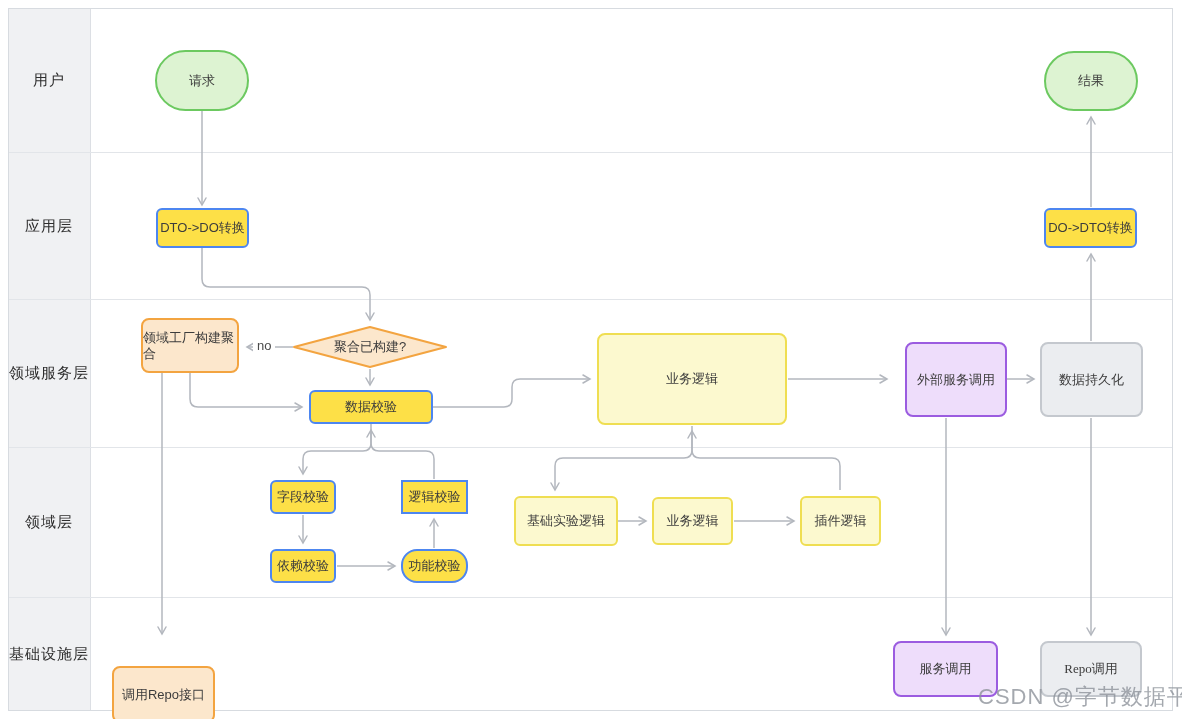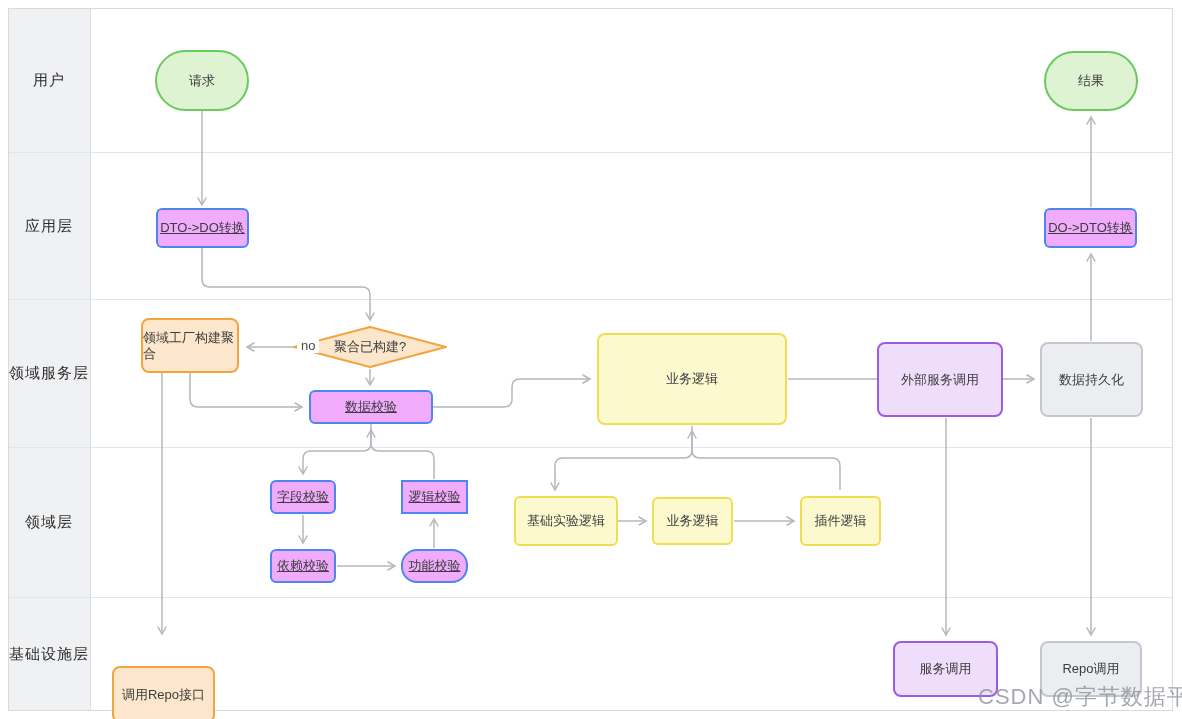--- a/index.html
+++ b/index.html
@@ -21,33 +21,33 @@
   
   svg.wires{position:absolute;left:0;top:0;z-index:2;}
   svg.wires path{fill:none;stroke:#b3b7be;stroke-width:1.5;}
   
   .node{position:absolute;box-sizing:border-box;z-index:3;
         border:2px solid;border-radius:8px;
         display:flex;align-items:center;justify-content:center;
         font-size:13px;color:#3c3c3c;text-align:left;line-height:1.2;}
   .stadium{border-radius:31px;}
   .green {background:#ddf3d2;border-color:#6cc960;}
-  .blue  {background:#f0abfc;border-color:#4d86f0;text-decoration:underline;}
+  .blue  {background:#fde047;border-color:#4d86f0;}
   .orange{background:#fce7cc;border-color:#f3a440;}
   .yellow{background:#fcf9cf;border-color:#efde52;}
   .purple{background:#eeddfb;border-color:#9b5ce0;}
-  .grayn {background:#ebedf0;border-color:#c4c8ce;}
+  .grayn {background:#ebedf0;border-color:#c4c8ce;font-family:Liberation Serif, serif;}
   
   .diamond-wrap{position:absolute;z-index:3;}
   .diamond-wrap svg{position:absolute;left:0;top:0;}
   .diamond-label{position:absolute;inset:0;display:flex;align-items:center;
         justify-content:center;font-size:13px;color:#3c3c3c;}
   
   .edge-label{position:absolute;z-index:4;background:#ffffff;padding:0 4px;
-        font-size:13px;color:#4a4a4a;margin-left:44px;}
+        font-size:13px;color:#4a4a4a;}
   .watermark{position:absolute;z-index:6;font-size:22px;color:#8e939b;
         opacity:.8;letter-spacing:1px;white-space:nowrap;}
 </style>
 </head>
 <body>
 
 <div class="lane" style="top:8px;height:145px">
   <div class="lane-label">用户</div>
 </div>
 <div class="lane" style="top:153px;height:147px">
@@ -106,21 +106,21 @@
   <svg width="156" height="44">
     <polygon points="2,22 78,2 154,22 78,42" fill="#fce7cc" stroke="#f3a440" stroke-width="2" stroke-linejoin="round"></polygon>
   </svg>
   <div class="diamond-label">聚合已构建?</div>
 </div>
 <div class="edge-label" style="left:253px;top:338px">no</div>
 
 <div class="node blue" style="left:309px;top:390px;width:124px;height:34px;border-radius:6px">数据校验</div>
 
 <div class="node yellow" style="left:597px;top:333px;width:190px;height:92px">业务逻辑</div>
-<div class="node purple" style="left:877px;top:342px;width:126px;height:75px">外部服务调用</div>
+<div class="node purple" style="left:905px;top:342px;width:102px;height:75px">外部服务调用</div>
 <div class="node grayn" style="left:1040px;top:342px;width:103px;height:75px">数据持久化</div>
 
 <div class="node blue" style="left:270px;top:480px;width:66px;height:34px;border-radius:6px">字段校验</div>
 <div class="node blue" style="left:401px;top:480px;width:67px;height:34px;border-radius:0">逻辑校验</div>
 <div class="node blue" style="left:270px;top:549px;width:66px;height:34px;border-radius:6px">依赖校验</div>
 <div class="node blue" style="left:401px;top:549px;width:67px;height:34px;border-radius:16px">功能校验</div>
 
 <div class="node yellow" style="left:514px;top:496px;width:104px;height:50px;border-radius:6px">基础实验逻辑</div>
 <div class="node yellow" style="left:652px;top:497px;width:81px;height:48px;border-radius:6px">业务逻辑</div>
 <div class="node yellow" style="left:800px;top:496px;width:81px;height:50px;border-radius:6px">插件逻辑</div>

